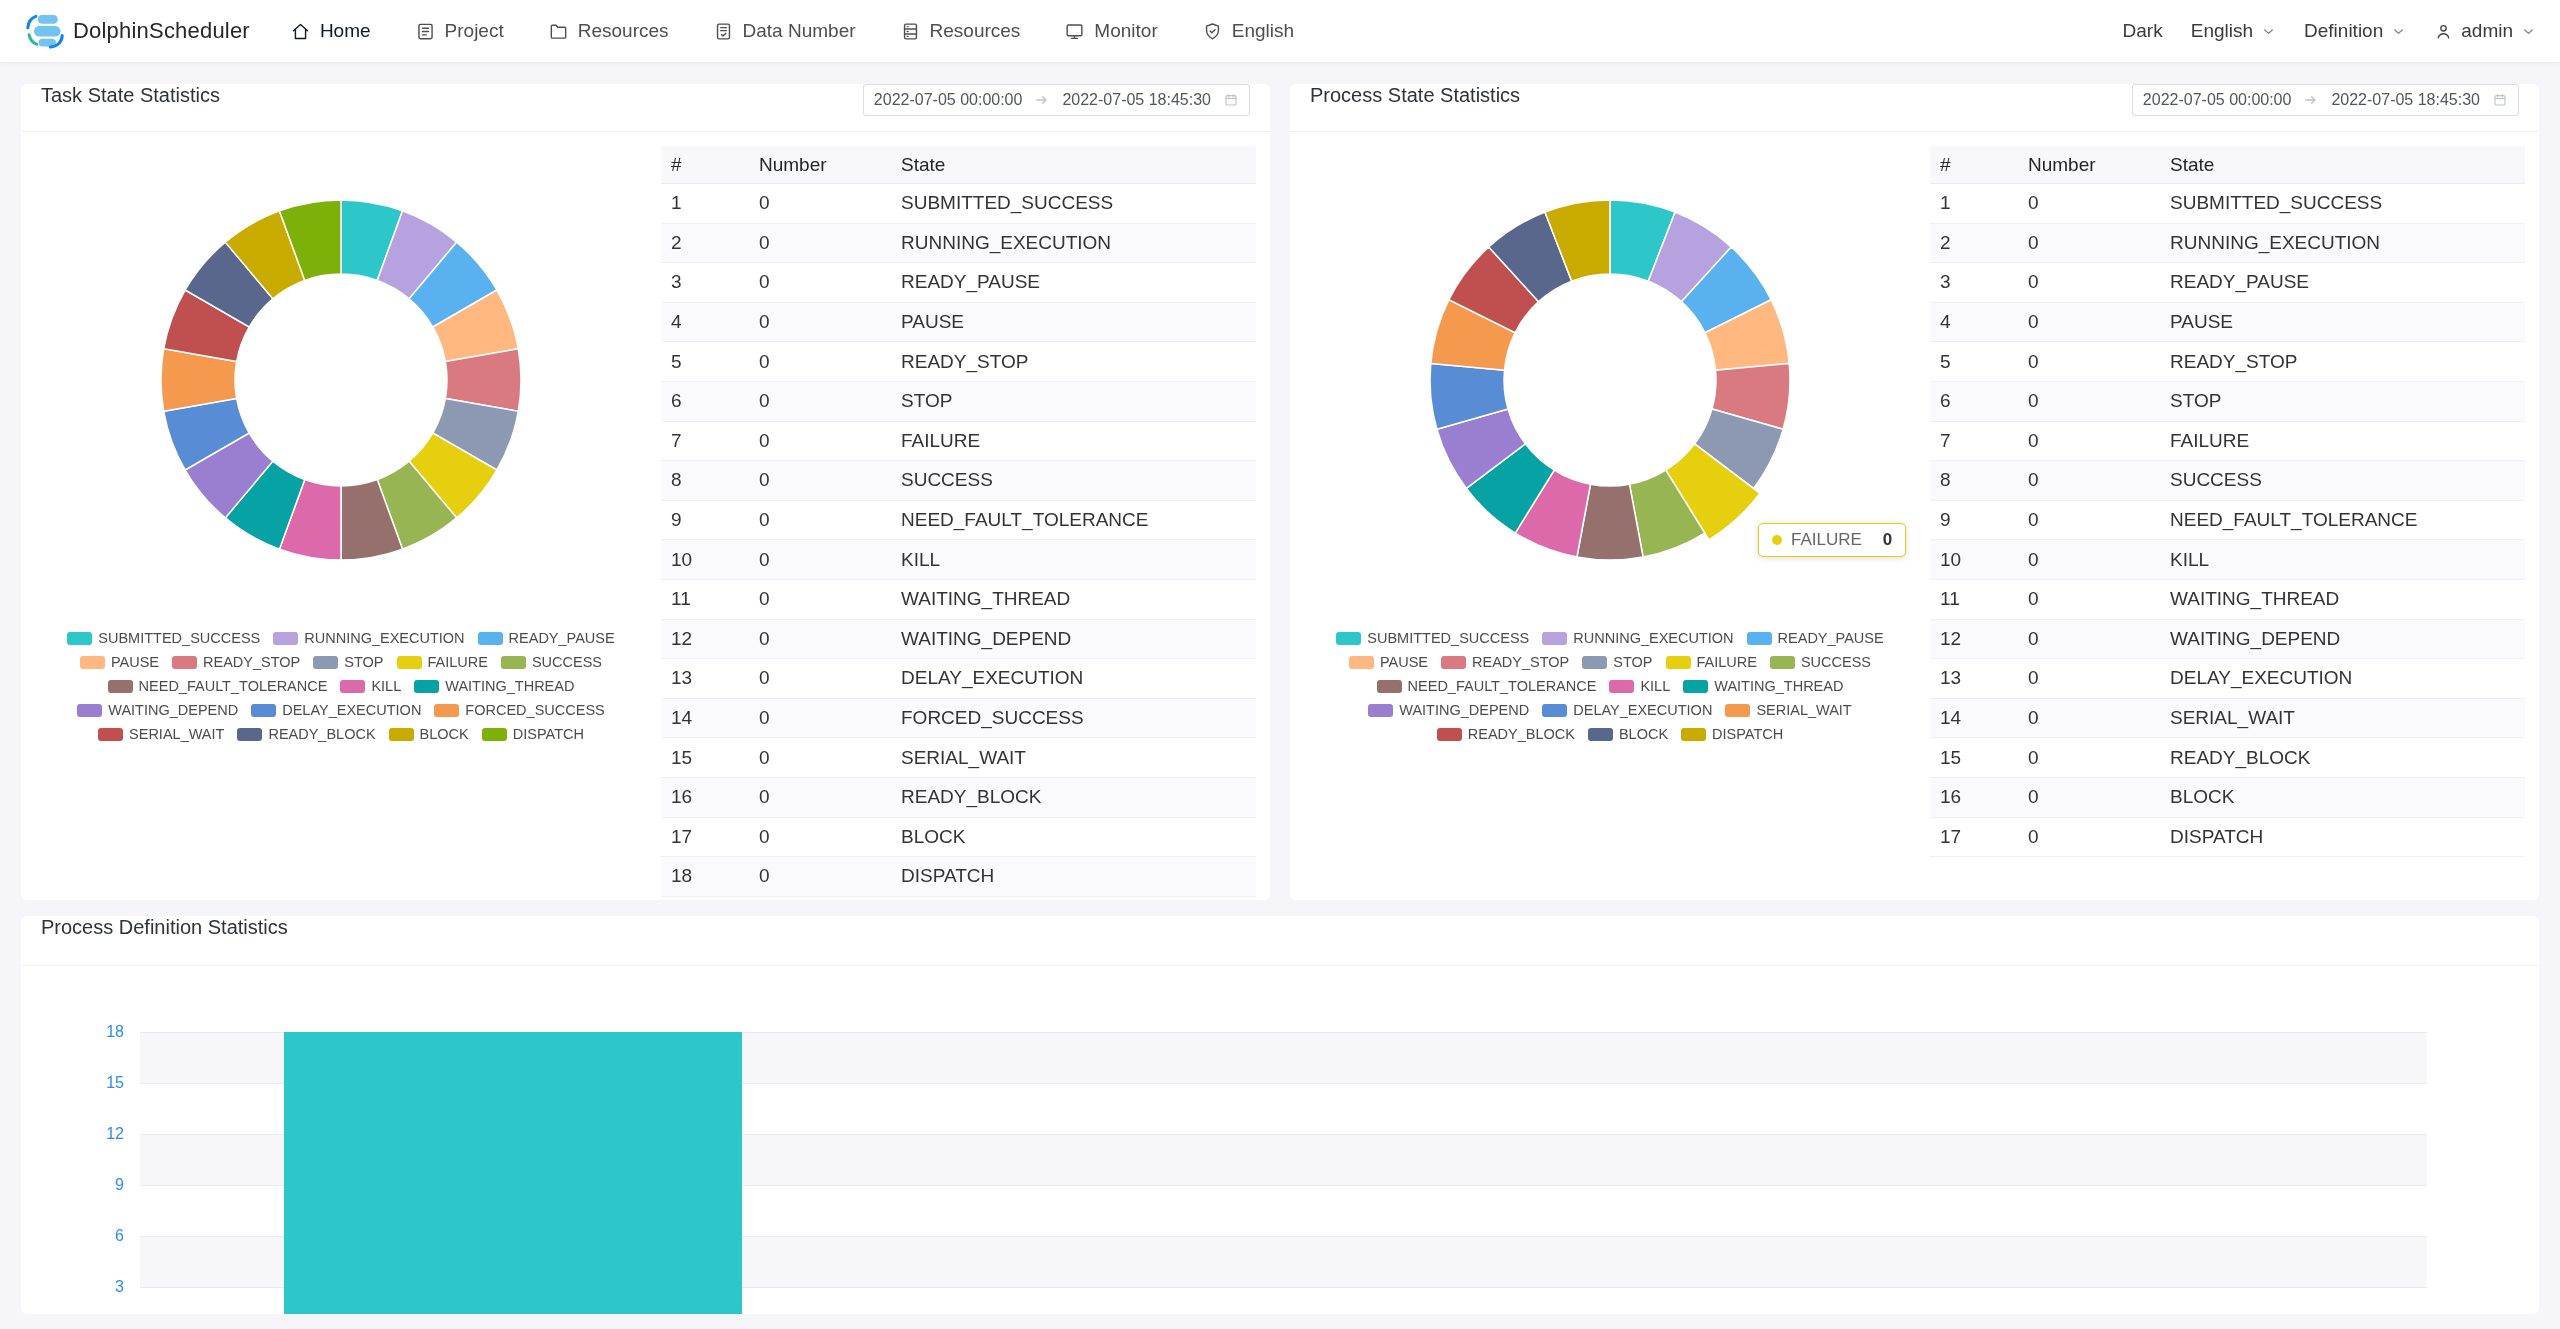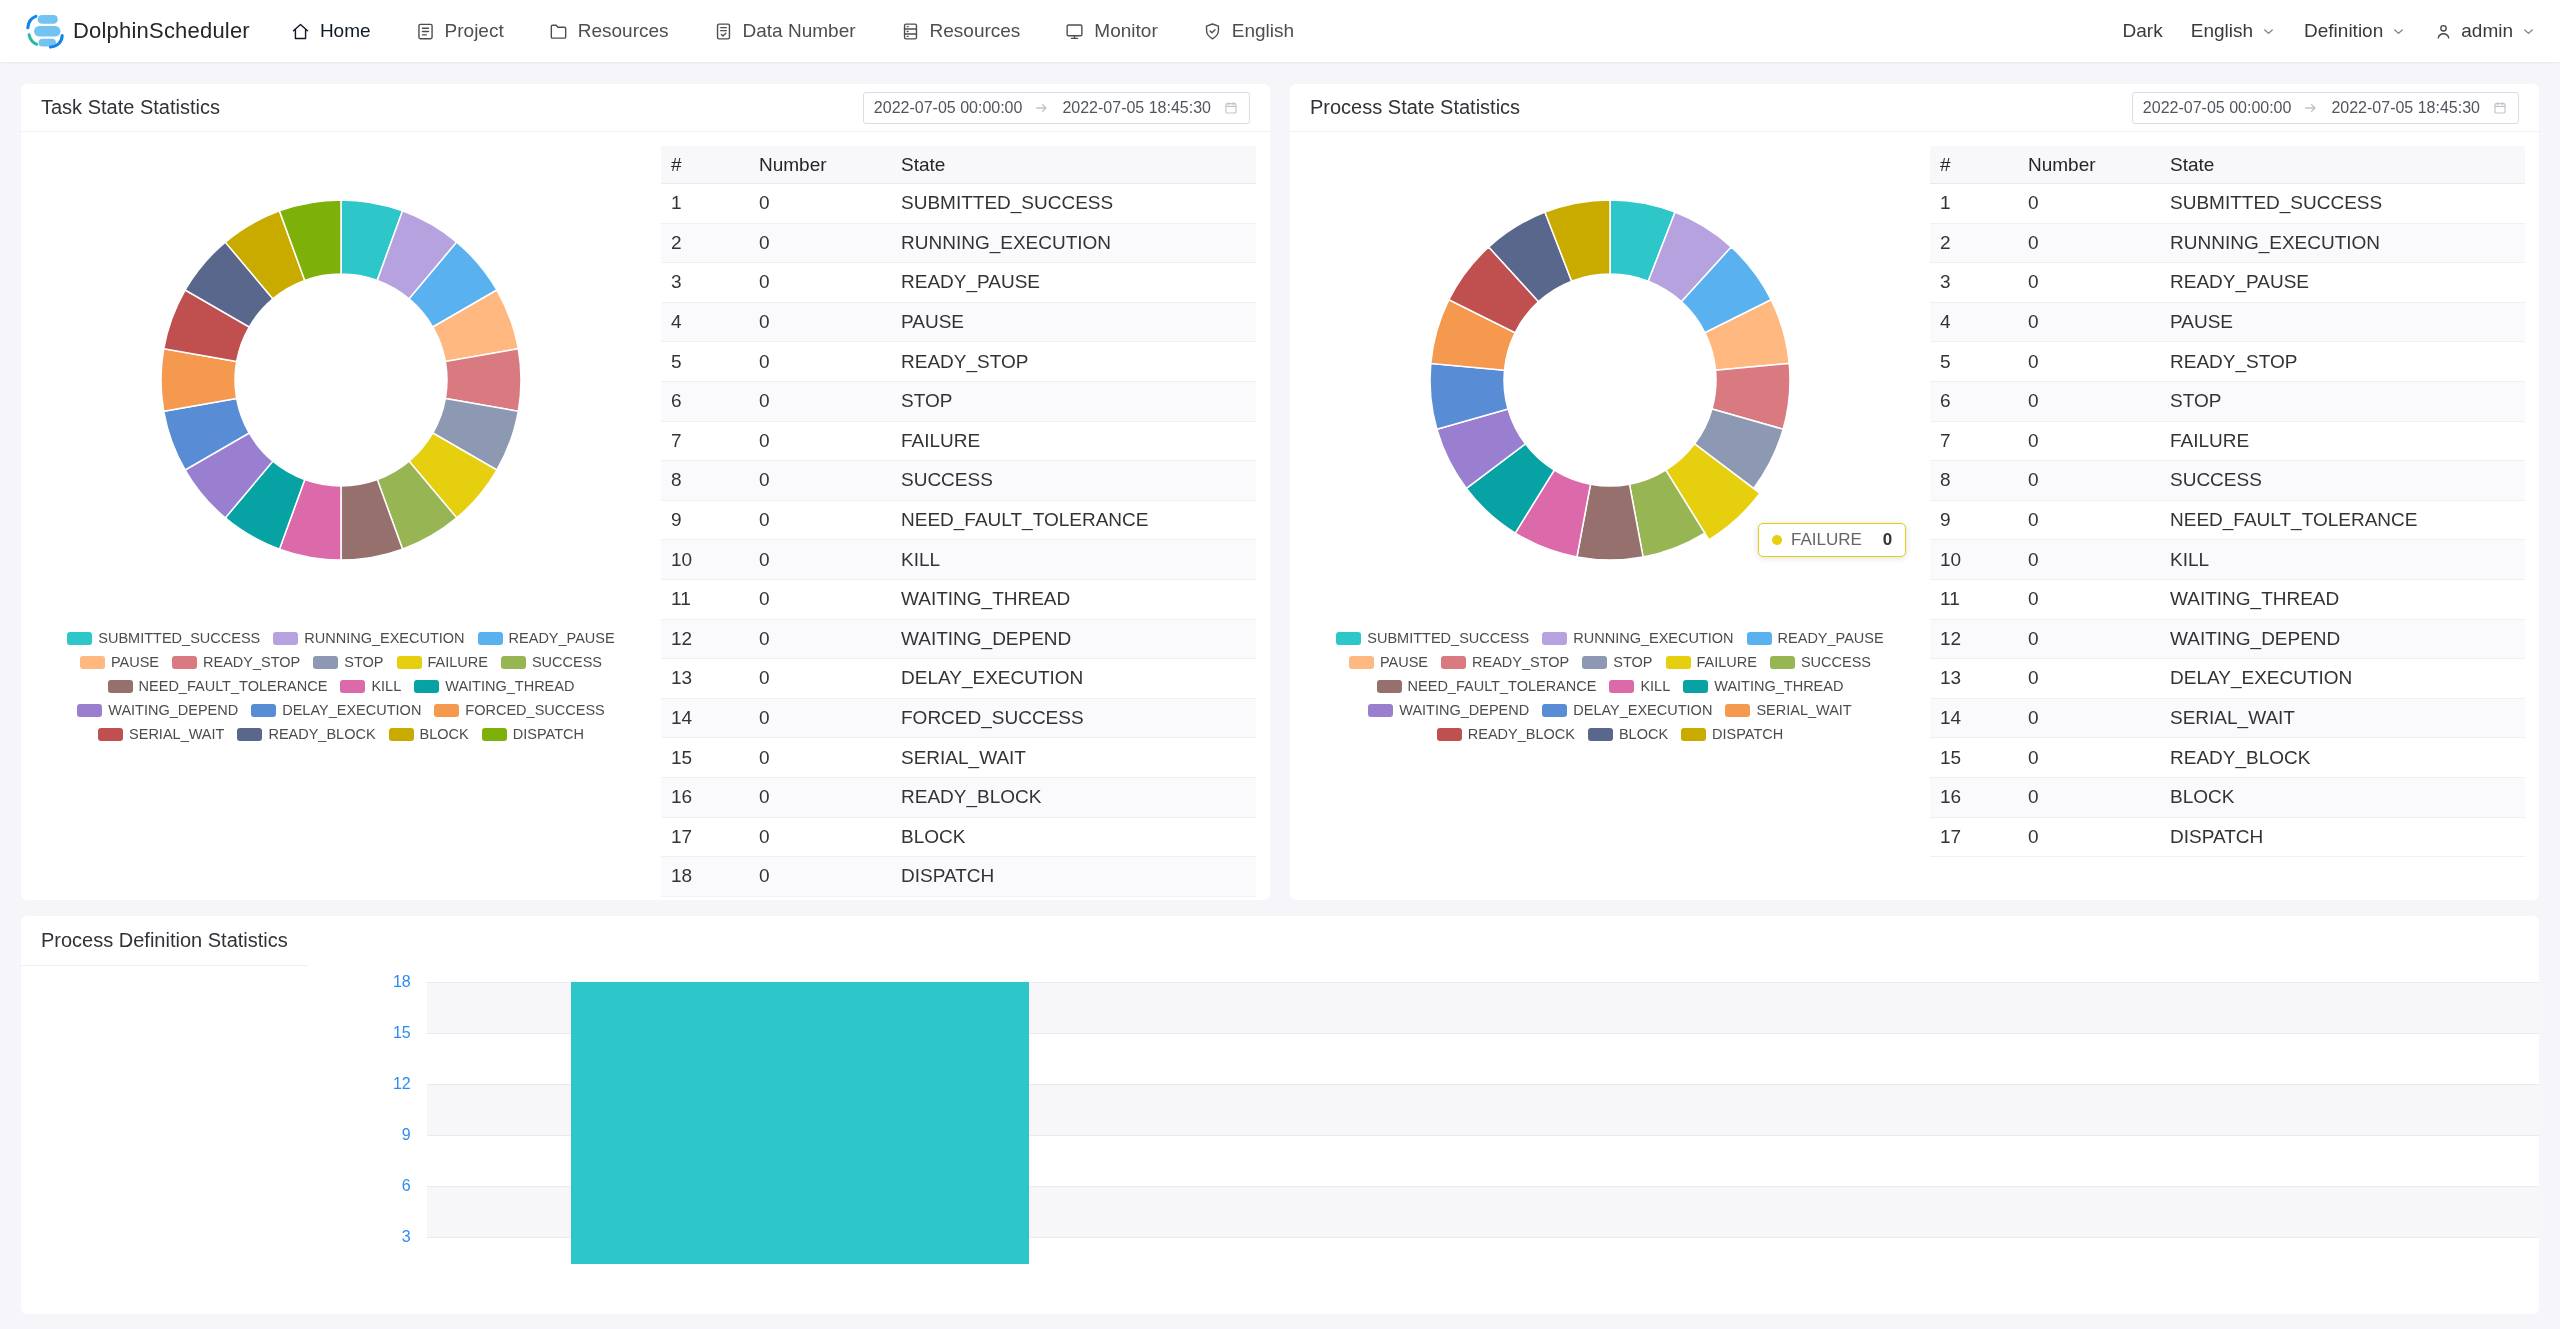--- a/index.html
+++ b/index.html
@@ -20,21 +20,21 @@
   .nav-item.active{color:#0f172a}
   .nav-right{margin-left:auto;display:flex;align-items:center;gap:28px;font-size:19px;color:#3a3a3a}
   .nav-sel{display:flex;align-items:center;gap:8px;cursor:pointer;white-space:nowrap}
   .nav-sel svg.chev{width:15px;height:15px;color:#7a7f8c}
   .nav-sel svg.usr{width:19px;height:19px;color:#444}
   
   main{padding:22px 21px 0}
   .top-row{display:flex;gap:20px}
   .card{background:#fff;border-radius:6px;flex:1;min-width:0}
   .top-card{height:816px;display:flex;flex-direction:column}
-  .card-header{height:48px;flex:none;display:flex;align-items:center;justify-content:space-between;padding:0 20px;border-bottom:1px solid #efeff5}
+  .card-header{height:48px;flex:none;display:flex;align-items:flex-start;justify-content:space-between;padding:0 20px;border-bottom:1px solid #efeff5}
   .card-title{font-size:20px;color:#2f3337;font-weight:400}
   .datepicker{height:32px;border:1px solid #dbdde3;border-radius:3px;display:flex;align-items:center;gap:12px;padding:0 10px;font-size:16px;color:#51555e;cursor:pointer;background:#fff}
   .datepicker svg{width:16px;height:16px;color:#bfc3cc}
   .card-body{flex:1;display:flex;min-height:0}
   
   .chart-panel{width:640px;flex:none;position:relative}
   .donut{position:absolute;left:50%;transform:translateX(-50%);top:58px;width:380px;height:380px}
   .legend{position:absolute;top:498px;left:14px;right:14px;display:flex;flex-wrap:wrap;justify-content:center;column-gap:13px;row-gap:8px;font-size:14.5px;color:#4c4c4c}
   .lg-item{display:inline-flex;align-items:center;gap:6px;cursor:pointer;white-space:nowrap}
   .lg-item i{width:25px;height:13px;border-radius:3px;display:inline-block;flex:none}
@@ -42,21 +42,21 @@
   .state-table{flex:1;margin:14px 14px 0 0;font-size:19px;overflow:hidden}
   .t-row{display:grid;grid-template-columns:88px 142px 1fr;align-items:center;height:39.6px;border-bottom:1px solid #efeff5}
   .t-head{background:#f8f8fa;height:38px;color:#23262b;font-weight:500;border-bottom:1px solid #e9e9ef}
   .t-cell{padding-left:10px;white-space:nowrap;overflow:hidden;text-overflow:ellipsis}
   .t-row.striped{background:#fafafc}
   
   .donut-tooltip{position:absolute;left:468px;top:391px;height:34px;background:#fff;border:1.5px solid #e5cf0f;border-radius:5px;box-shadow:0 1px 6px rgba(0,0,0,.14);display:flex;align-items:center;padding:0 13px;font-size:17px;color:#666;gap:9px;z-index:3}
   .donut-tooltip .dot{width:10px;height:10px;border-radius:50%;flex:none}
   .donut-tooltip b{color:#333;margin-left:12px;font-weight:700}
   
-  .bottom-card{margin-top:16px;height:398px;display:flex;flex-direction:row}
+  .bottom-card{margin-top:16px;height:398px;display:flex;flex-direction:column}
   .bottom-card .card-header{height:50px;justify-content:flex-start}
   .bar-area{flex:1;position:relative;overflow:hidden}
   .band{position:absolute;left:119px;width:2287px}
   .gridline{position:absolute;left:119px;width:2287px;height:1px;background:#e9e9ee}
   .ytick{position:absolute;left:8px;width:95px;text-align:right;font-size:16px;color:#2d8cf0;transform:translateY(-50%)}
   .bar{position:absolute;background:#2ec7c9;cursor:pointer}
 </style>
 </head>
 <body>
 

